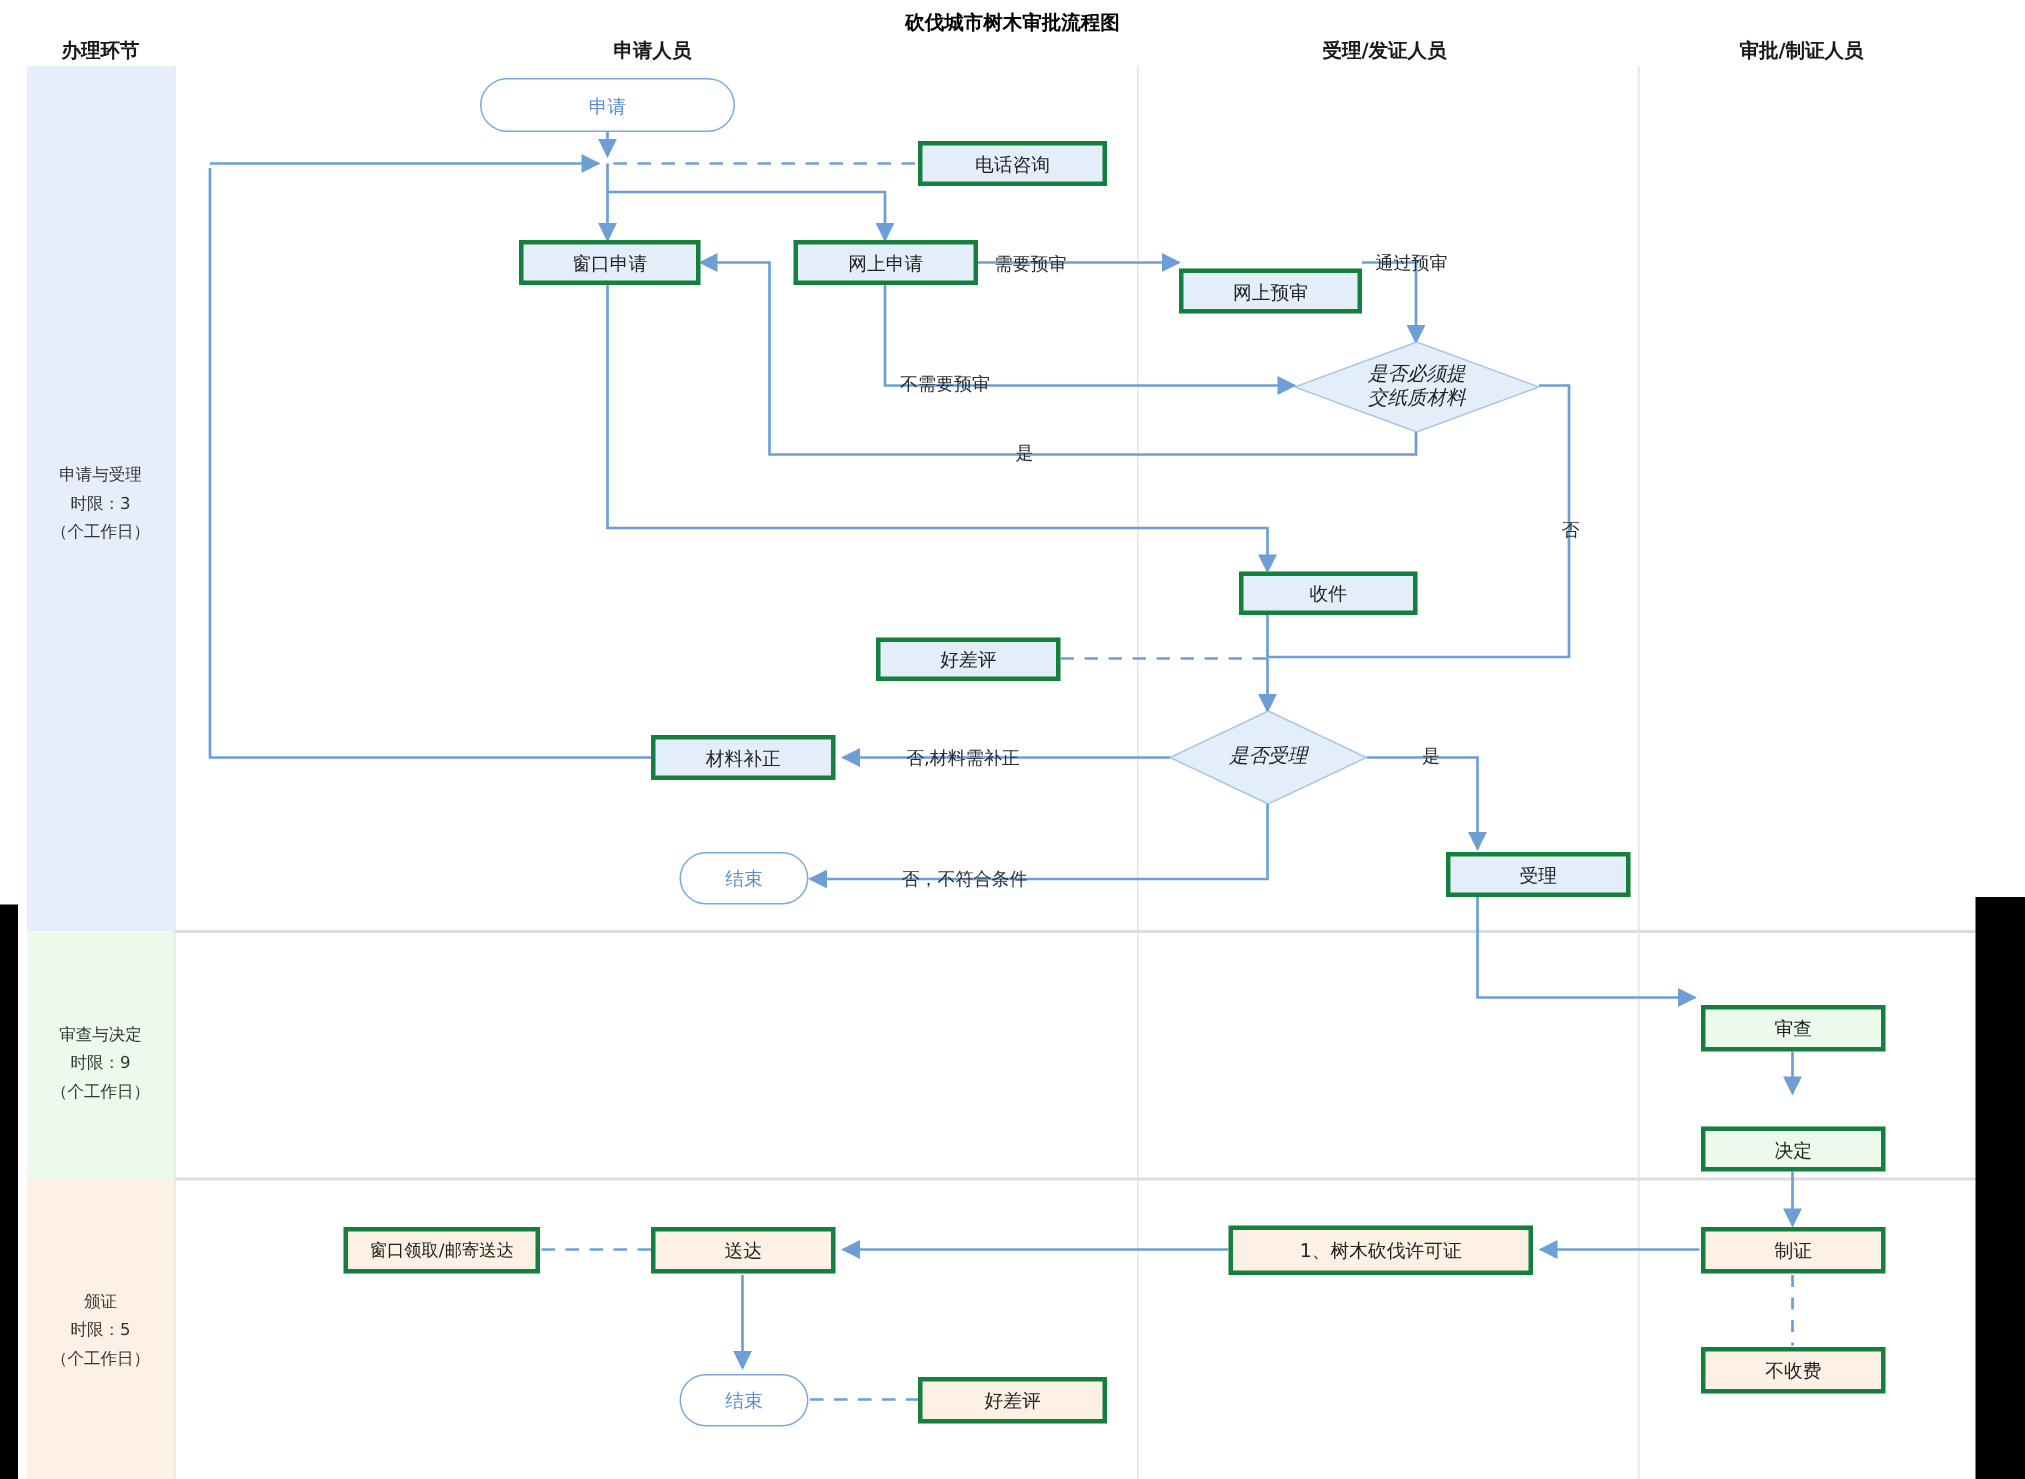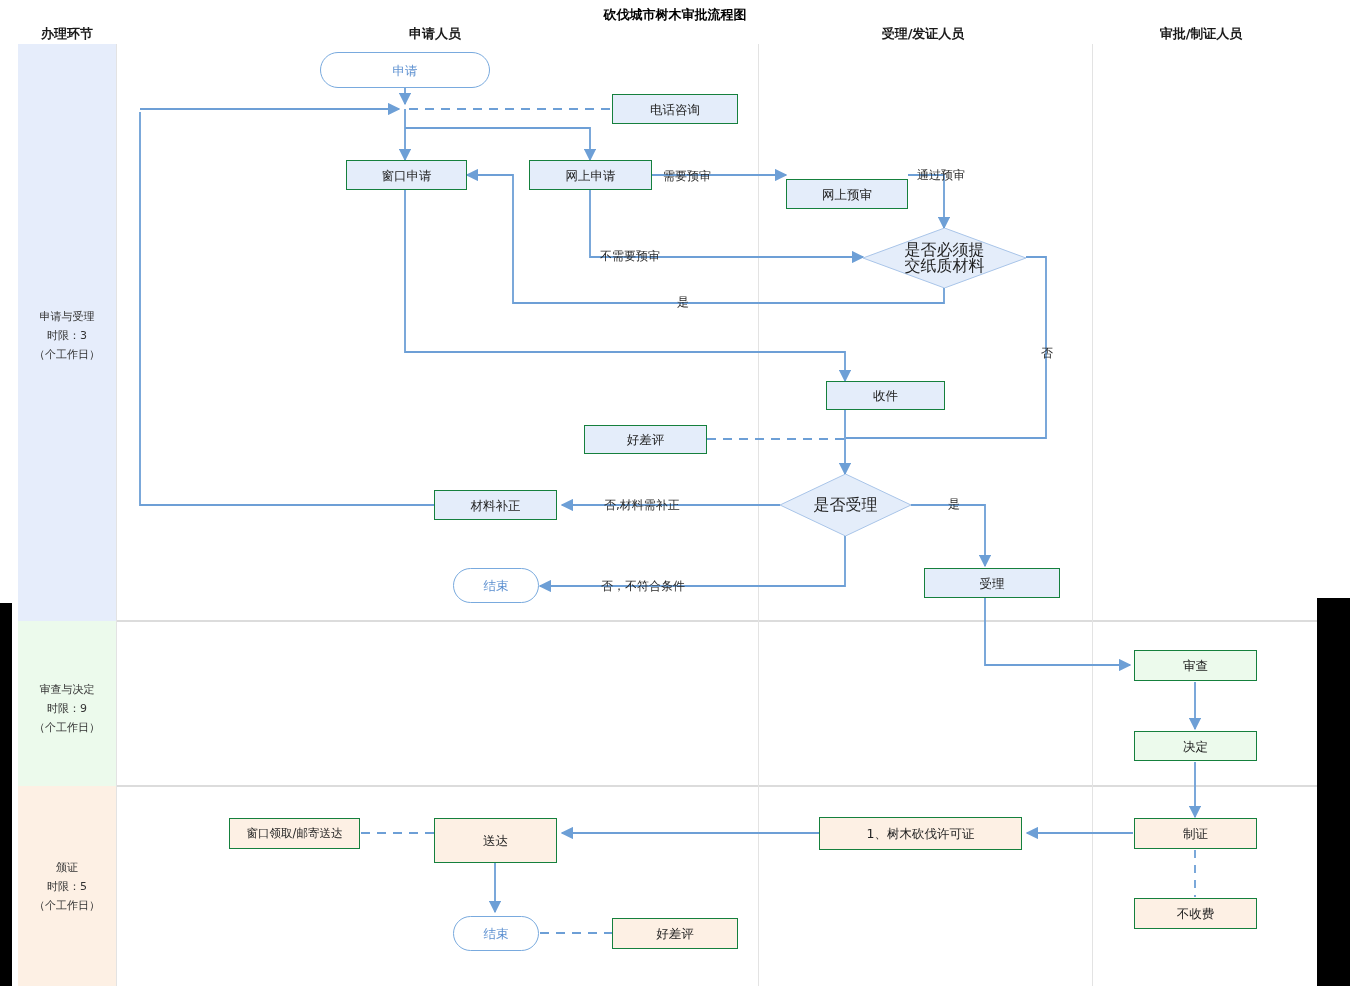--- a/index.html
+++ b/index.html
@@ -36,32 +36,32 @@
   .vrule{position:absolute;width:1px;background:#e3e3e3;}
 
   
   .blackbar{position:absolute;background:#000;}
 
   
   .node{
     position:absolute;box-sizing:border-box;
     display:flex;align-items:center;justify-content:center;
     text-align:center;font-size:12.5px;line-height:17px;
-    border:1px solid #15803d;
+    border:3px solid #15803d;
   }
   .n-blue{background:#e4edfa;color:#1f1f1f;}
-  .n-green{background:#ecfaec;color:#1f1f1f;}
+  .n-green{background:#ecfaec;color:#1f1f1f;margin-top:20px;}
   .n-peach{background:#fdf0e4;color:#1f1f1f;}
   .n-term{
     background:#ffffff;border:1.4px solid #79aade;border-radius:22px;
     color:#5b8fd0;
   }
   .n-diamond{background:transparent;border:none;}
   .n-diamond .dlabel{
-    position:relative;z-index:2;font-size:16px;line-height:16px;color:#1f1f1f;
+    position:relative;z-index:2;font-size:13px;line-height:16px;color:#1f1f1f;font-style:italic;
   }
   .n-diamond .dshape{
     position:absolute;left:0;top:0;width:100%;height:100%;z-index:1;
   }
 
   
   .elabel{
     position:absolute;font-size:12px;color:#2b2b2b;white-space:nowrap;
     background:transparent;
   }
@@ -213,21 +213,21 @@
     <svg class="dshape" viewBox="0 0 131 62" preserveAspectRatio="none">
       <polygon points="65.5,0 131,31 65.5,62 0,31" fill="#e4edfa" stroke="#a8c4e8" stroke-width="1"></polygon>
     </svg>
     <span class="dlabel">是否受理</span>
   </div>
 
   <div class="node n-term" style="left:453px;top:568px;width:86px;height:35px;">
     <span>结束</span>
   </div>
 
-  <div class="node n-blue" style="left:924px;top:568px;width:136px;height:30px;">
+  <div class="node n-blue" style="left:964px;top:568px;width:123px;height:30px;">
     <span>受理</span>
   </div>
 
   <div class="node n-green" style="left:1134px;top:650px;width:123px;height:31px;">
     <span>审查</span>
   </div>
 
   <div class="node n-green" style="left:1134px;top:731px;width:123px;height:30px;">
     <span>决定</span>
   </div>
@@ -237,21 +237,21 @@
   </div>
 
   <div class="node n-peach" style="left:1134px;top:898px;width:123px;height:31px;">
     <span>不收费</span>
   </div>
 
   <div class="node n-peach" style="left:819px;top:817px;width:203px;height:33px;">
     <span>1、树木砍伐许可证</span>
   </div>
 
-  <div class="node n-peach" style="left:434px;top:818px;width:123px;height:45px;">
+  <div class="node n-peach" style="left:434px;top:818px;width:123px;height:31px;">
     <span>送达</span>
   </div>
 
   <div class="node n-peach" style="left:229px;top:818px;width:131px;height:31px;">
     <span style="font-size:11.5px;">窗口领取/邮寄送达</span>
   </div>
 
   <div class="node n-term" style="left:453px;top:916px;width:86px;height:35px;">
     <span>结束</span>
   </div>

